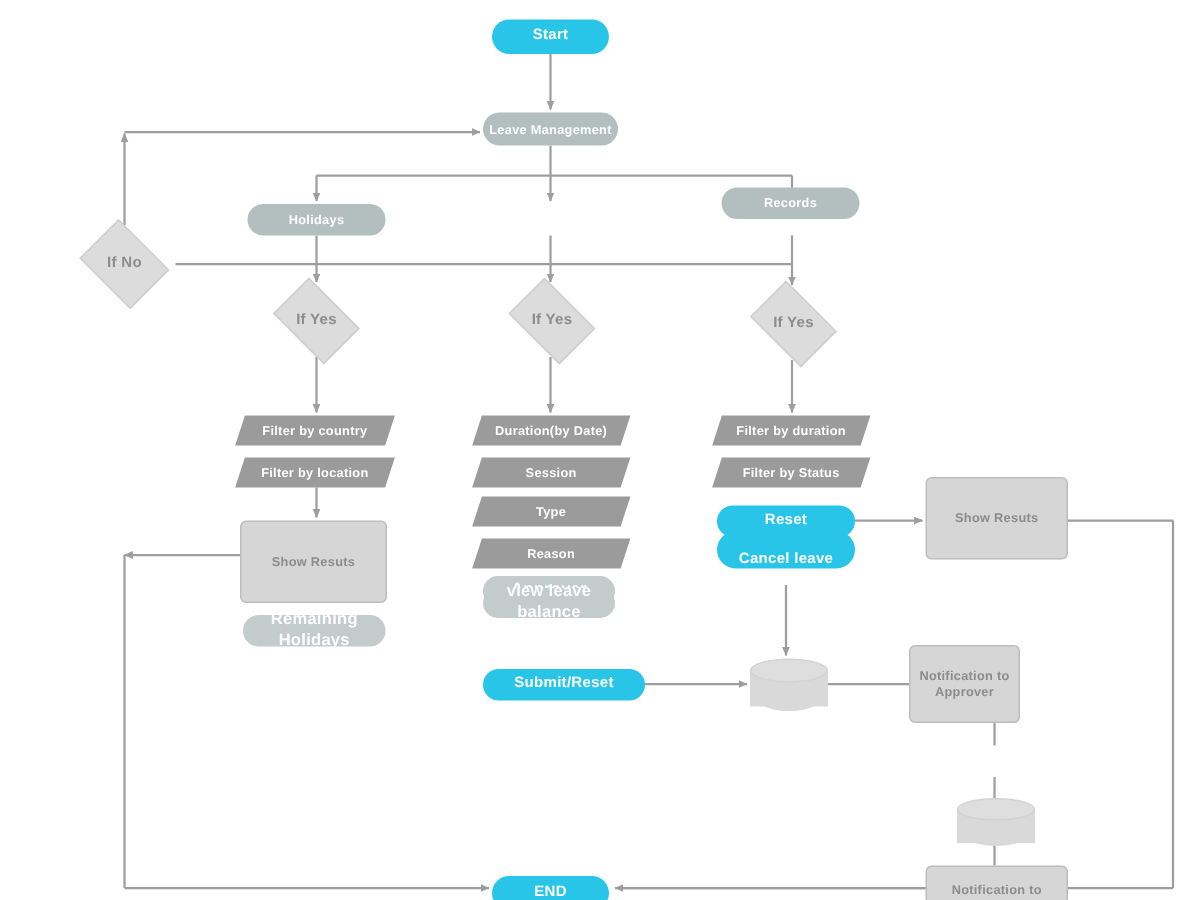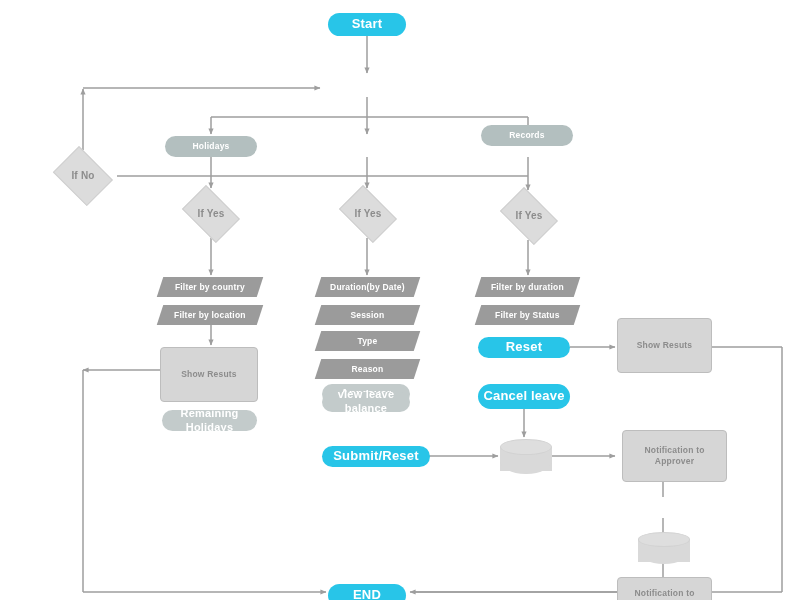--- a/index.html
+++ b/index.html
@@ -38,21 +38,21 @@
     display: block;
     width: 100%;
     padding: 0 4px;
     box-sizing: border-box;
   }
   
   .pill-cyan {
     background: #28c5e8;
     border-radius: 999px;
     color: #ffffff;
-    font-size: 13px;
+    font-size: 10px;
     font-weight: bold;
     letter-spacing: .2px;
   }
   .pill-bluegray {
     background: #b3bfbf;
     border-radius: 999px;
     color: #ffffff;
     font-size: 8.5px;
     font-weight: bold;
     letter-spacing: .2px;
@@ -192,20 +192,23 @@
       <path d="M782,592 L410,592" marker-end="url(#ar)"></path>
 
       <path d="M617,592 L412,592"></path>
     </g>
   </svg>
 
   <div class="node pill-cyan" style="left:328px;top:13px;width:78px;height:23px;">
     <span class="lbl">Start</span>
   </div>
 
+  <div class="node pill-bluegray" style="left:322px;top:75px;width:90px;height:22px;">
+    <span class="lbl">Leave Management</span>
+  </div>
 
   <div class="node pill-bluegray" style="left:165px;top:136px;width:92px;height:21px;">
     <span class="lbl">Holidays</span>
   </div>
 
 
   <div class="node pill-bluegray" style="left:481px;top:125px;width:92px;height:21px;">
     <span class="lbl">Records</span>
   </div>
 
@@ -278,35 +281,35 @@
   </div>
 
   <div class="node para" style="left:478px;top:305px;width:99px;height:20px;">
     <span class="lbl">Filter by Status</span>
   </div>
 
   <div class="node pill-cyan" style="left:478px;top:337px;width:92px;height:21px;">
     <span class="lbl">Reset</span>
   </div>
 
-  <div class="node pill-cyan" style="left:478px;top:384px;width:92px;height:25px;">
+  <div class="node pill-cyan" style="left:478px;top:354px;width:92px;height:25px;align-items:flex-end;">
     <span class="lbl">Cancel leave</span>
   </div>
 
   <div class="node rect" style="left:617px;top:318px;width:95px;height:55px;">
     <span class="lbl">Show Resuts</span>
   </div>
 
   <div class="node cylinder" style="left:500px;top:439px;width:52px;height:36px;">
     <span class="cyl-body"></span>
     <span class="cyl-bottom"></span>
     <span class="cyl-top"></span>
   </div>
 
-  <div class="node rect" style="left:622px;top:430px;width:105px;height:52px;">
+  <div class="node rect" style="left:606px;top:430px;width:74px;height:52px;">
     <span class="lbl">Notification to Approver</span>
   </div>
 
 
   <div class="node cylinder" style="left:638px;top:532px;width:52px;height:33px;">
     <span class="cyl-body"></span>
     <span class="cyl-bottom"></span>
     <span class="cyl-top"></span>
   </div>
 

